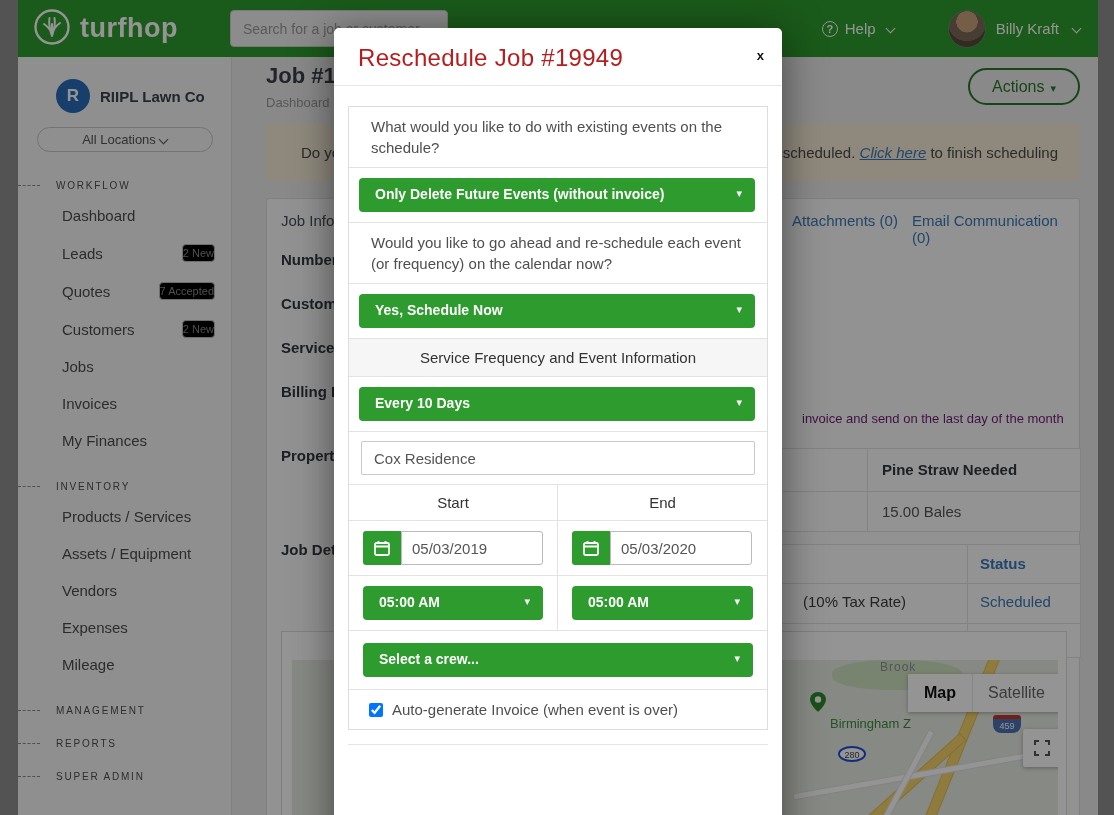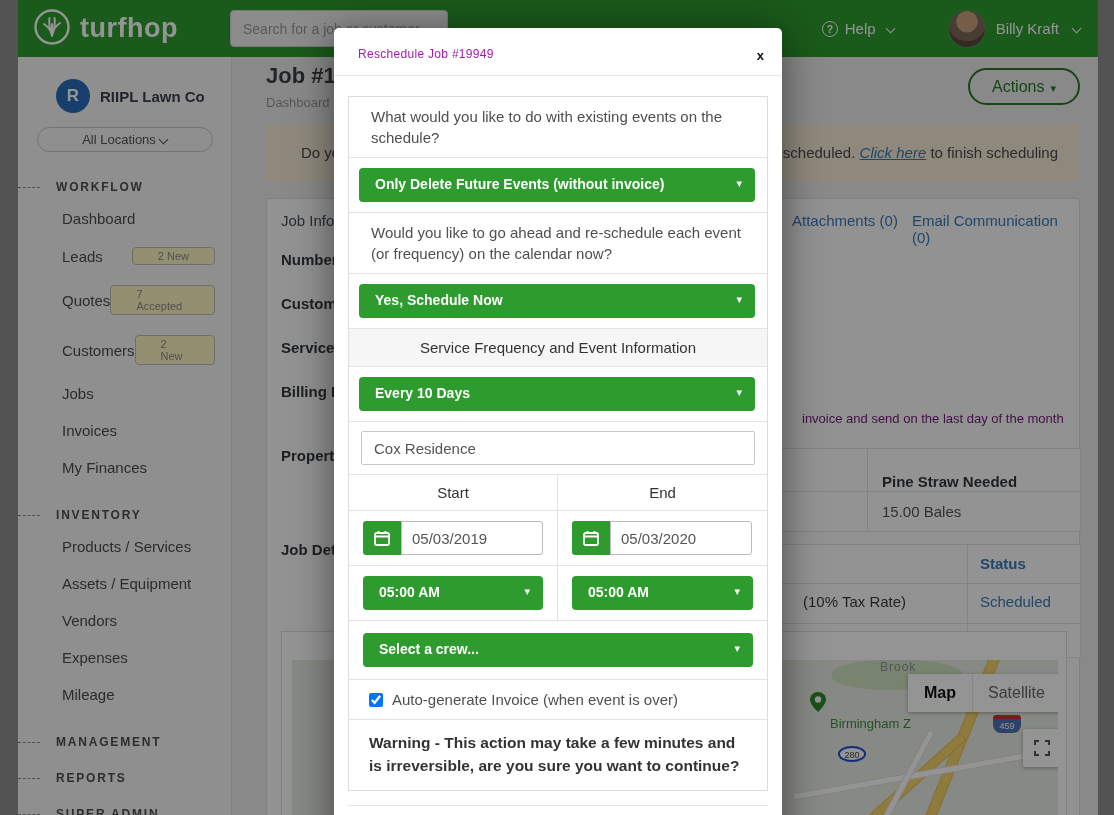--- a/index.html
+++ b/index.html
@@ -24,23 +24,23 @@
 
   
   .sidebar { position:absolute; left:0; top:57px; width:214px; bottom:0; background:#f6f6f6; border-right:1px solid #dcdcdc; }
   .company-row { display:flex; align-items:center; gap:10px; padding:22px 0 0 38px; }
   .company-avatar { width:34px; height:34px; border-radius:50%; background:#2a6cba; color:#fff; font-size:17px; font-weight:700; text-align:center; line-height:34px; }
   .company-name { font-size:15px; font-weight:700; color:#3c424d; }
   .locations-pill { margin:14px auto 0 auto; width:176px; height:25px; border:1px solid #c6c6c6; border-radius:13px; font-size:13px; color:#555; display:flex; align-items:center; justify-content:center; cursor:pointer; }
   .nav-list { margin-top:28px; }
   .section-hdr { display:flex; align-items:center; margin:22px 0 6px 0; }
   .dash-line { width:22px; border-top:1px dashed #8a8a8a; margin-right:16px; }
-  .section-label { font-size:12px; font-weight:700; letter-spacing:1.8px; color:#4f4f4f; }
+  .section-label { font-size:10px; font-weight:400; letter-spacing:1.8px; color:#4f4f4f; }
   .side-item { display:flex; align-items:center; justify-content:space-between; padding:10px 16px 10px 44px; font-size:15px; color:#4d4d4d; cursor:pointer; }
-  .badge { border:1px solid #bdbdbd; border-radius:4px; background:#fef9c3; color:#8a8a8a; font-size:11px; padding:2px 25px; }
+  .badge { border:1px solid #bdbdbd; border-radius:4px; background:#000000; color:#8a8a8a; font-size:11px; padding:2px 0; }
 
   
   .main { position:absolute; left:214px; top:57px; right:0; bottom:0; }
   .page-title { position:absolute; left:34px; top:6px; font-size:22px; font-weight:700; color:#3a3f46; }
   .breadcrumb { position:absolute; left:34px; top:38px; font-size:13px; color:#979797; }
   .breadcrumb a { color:#979797; text-decoration:none; }
   .crumb-sep { margin:0 6px; }
   .actions-btn { position:absolute; right:18px; top:11px; height:37px; padding:0 22px; border:2px solid #27772a; border-radius:20px; background:transparent; color:#27772a; font-size:16px; font-family:inherit; cursor:pointer; }
   .actions-btn .tri { font-size:11px; margin-left:6px; }
 
@@ -53,21 +53,21 @@
   .tab { position:absolute; top:13px; font-size:15px; cursor:pointer; }
   .tab.active { color:#46505a; }
   .tab.link { color:#3a79b8; }
   .t1 { left:14px; } .t2 { left:525px; } .t3 { left:645px; }
   .field-label { position:absolute; left:14px; font-size:15px; font-weight:700; color:#33383d; white-space:nowrap; }
   .note-frag { position:absolute; left:535px; top:212px; font-size:13px; color:#701a75; white-space:nowrap; }
 
   .ptable { position:absolute; left:352px; top:249px; width:462px; height:84px; border:1px solid #e2e2e2; background:#fdfdfd; }
   .ptable .vline { position:absolute; left:247px; top:0; bottom:0; border-left:1px solid #e2e2e2; }
   .ptable .hline { position:absolute; left:0; right:0; top:42px; border-top:1px solid #e2e2e2; }
-  .ptable-hdr { position:absolute; left:262px; top:24px; font-size:15px; font-weight:700; color:#33383d; }
+  .ptable-hdr { position:absolute; left:262px; top:12px; font-size:15px; font-weight:700; color:#33383d; }
   .ptable-val { position:absolute; left:262px; top:54px; font-size:15px; color:#555; }
 
   .dtable { position:absolute; left:352px; top:345px; width:462px; height:114px; border:1px solid #e2e2e2; background:#fdfdfd; }
   .dtable .vline { position:absolute; left:347px; top:0; bottom:0; border-left:1px solid #e2e2e2; }
   .dtable .h1 { position:absolute; left:0; right:0; top:38px; border-top:1px solid #e2e2e2; }
   .dtable .h2 { position:absolute; left:0; right:0; top:78px; border-top:1px solid #e2e2e2; }
   .status-hdr { position:absolute; left:360px; top:10px; font-size:15px; font-weight:700; color:#3a79b8; }
   .line-item-frag { position:absolute; left:183px; top:48px; font-size:15px; color:#3c3c3c; white-space:nowrap; }
   .status-val { position:absolute; left:360px; top:48px; font-size:15px; color:#3a79b8; cursor:pointer; }
 
@@ -86,21 +86,21 @@
   .shield459 { position:absolute; left:701px; top:55px; width:28px; height:18px; background:linear-gradient(#c0392b 0 4px, #4d72b4 4px); border-radius:3px 3px 8px 8px; color:#fff; font-size:9px; text-align:center; line-height:22px; }
   .oval280 { position:absolute; left:546px; top:86px; width:28px; height:16px; background:#fff; border:2px solid #1d4ed8; border-radius:50%; color:#444; font-size:9px; text-align:center; line-height:14px; }
   .fs-btn { position:absolute; left:731px; top:69px; width:38px; height:38px; background:#fff; border-radius:2px; box-shadow:0 1px 4px rgba(0,0,0,.3); display:flex; align-items:center; justify-content:center; cursor:pointer; }
 
   
   .dim { position:absolute; inset:0; background:rgba(0,0,0,0.42); z-index:50; }
 
   
   .modal { position:absolute; left:334px; top:28px; width:448px; height:1050px; background:#fff; border-radius:5px; box-shadow:0 6px 40px rgba(0,0,0,.5); z-index:100; }
   .m-header { position:relative; padding:16px 24px 13px 24px; border-bottom:1px solid #e7e7e7; }
-  .m-title { font-size:12px; color:#a21caf; letter-spacing:.3px; }
+  .m-title { font-size:24px; color:#b91c1c; letter-spacing:.3px; }
   .m-close { position:absolute; right:18px; top:20px; font-size:13px; font-weight:700; color:#111; background:none; border:none; cursor:pointer; font-family:inherit; }
   .m-body { padding:20px 14px 12px 14px; }
   .mbox { border:1px solid #ddd; }
   .mrow { border-bottom:1px solid #e3e3e3; }
   .mrow:last-child { border-bottom:none; }
   .qrow { padding:9px 22px; font-size:15px; color:#4f4f4f; line-height:21px; }
   .selrow { padding:10px 12px 10px 10px; }
   .gsel { position:relative; height:34px; background:#2e9b2e; border-radius:4px; color:#fff; cursor:pointer; }
   .gsel-label { position:absolute; left:16px; top:8px; font-size:14px; font-weight:700; }
   .gsel-caret { position:absolute; right:13px; top:9px; font-size:11px; }
@@ -387,21 +387,20 @@
           <span class="gsel-label">Select a crew...</span>
           <span class="gsel-caret">▾</span>
         </div>
       </div>
 
       <div class="mrow chkrow">
         <input type="checkbox" checked="" style="">
         <span>Auto-generate Invoice (when event is over)</span>
       </div>
 
-      <div class="mrow warnrow">Warning - This action may take a few minutes and is irreversible, are you sure you want to continue?</div>
     </div>
 
     <div class="m-footer">
       
       
     </div>
   </div>
 </div>
 
 </body></html>

